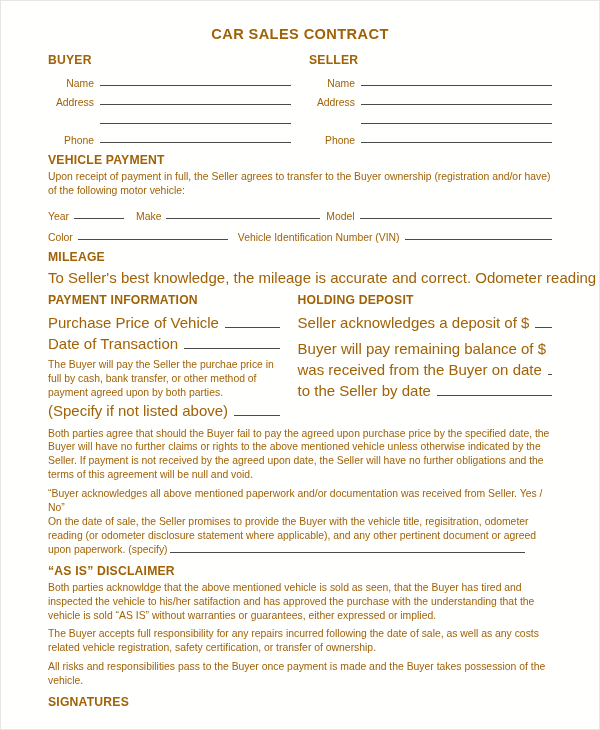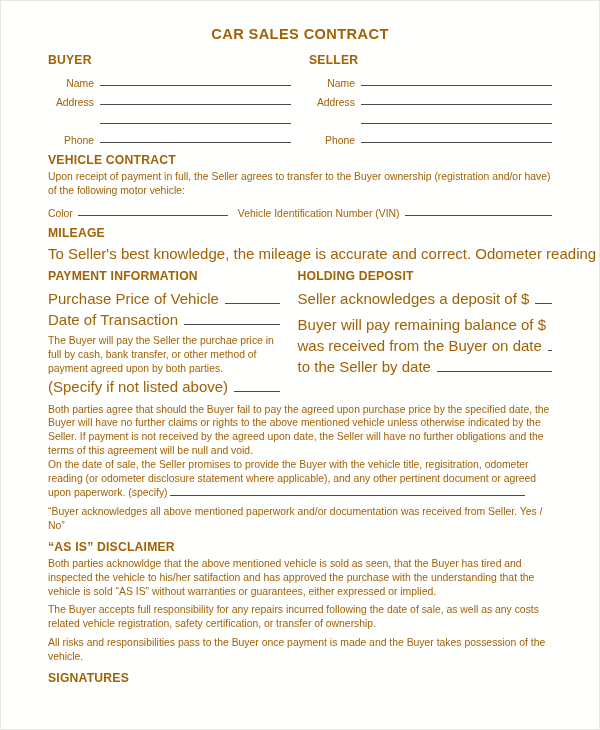--- a/index.html
+++ b/index.html
@@ -131,22 +131,30 @@
         <span class="blank"></span>
       </div>
       <div class="frow">
         <span class="flabel">Phone</span>
         <span class="blank"></span>
       </div>
     </div>
   </div>
 
   <div>
-    <div class="sec-h">VEHICLE CONTRACT</div>
+    <div class="sec-h">VEHICLE PAYMENT</div>
     <p class="p">Upon receipt of payment in full, the Seller agrees to transfer to the Buyer ownership (registration and/or have) of the following motor vehicle:</p>
+    <div class="vrow" style="margin-top:4px">
+      <span class="lbl">Year</span>
+      <span class="blank b-year"></span>
+      <span class="lbl">Make</span>
+      <span class="blank b-make"></span>
+      <span class="lbl">Model</span>
+      <span class="blank b-model"></span>
+    </div>
     <div class="vrow">
       <span class="lbl">Color</span>
       <span class="blank b-color"></span>
       <span class="lbl">Vehicle Identification Number (VIN)</span>
       <span class="blank b-vin"></span>
     </div>
   </div>
 
   <div>
     <div class="sec-h">MILEAGE</div>
@@ -190,22 +198,22 @@
       <div class="trow tall">
         <span class="lbl">to the Seller by date</span>
         <span class="blank"></span>
       </div>
     </div>
   </div>
 
   <p class="p" style="margin-top:8px">Both parties agree that should the Buyer fail to pay the agreed upon purchase price by the specified date, the Buyer will have no further claims or rights to the above mentioned vehicle unless otherwise indicated by the Seller. If payment is not received by the agreed upon date, the Seller will have no further obligations and the terms of this agreement will be null and void.</p>
 
   <div>
+    <p class="p gap">“Buyer acknowledges all above mentioned paperwork and/or documentation was received from Seller. Yes / No”</p>
     <p class="p"><span>On the date of sale, the Seller promises to provide the Buyer with the vehicle title, regisitration, odometer reading (or odometer disclosure statement where applicable), and any other pertinent document or agreed upon paperwork. (specify)</span> <span class="iblank" style="width:355px"></span></p>
-    <p class="p gap">“Buyer acknowledges all above mentioned paperwork and/or documentation was received from Seller. Yes / No”</p>
   </div>
 
   <div>
     <div class="sec-h">“AS IS” DISCLAIMER</div>
     <p class="p">Both parties acknowldge that the above mentioned vehicle is sold as seen, that the Buyer has tired and inspected the vehicle to his/her satifaction and has approved the purchase with the understanding that the vehicle is sold “AS IS” without warranties or guarantees, either expressed or implied.</p>
     <p class="p gap">The Buyer accepts full responsibility for any repairs incurred following the date of sale, as well as any costs related vehicle registration, safety certification, or transfer of ownership.</p>
     <p class="p gap">All risks and responsibilities pass to the Buyer once payment is made and the Buyer takes possession of the vehicle.</p>
   </div>
 
   <div>

